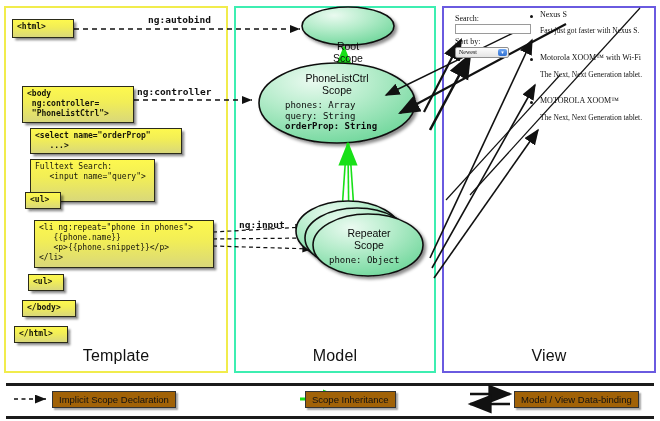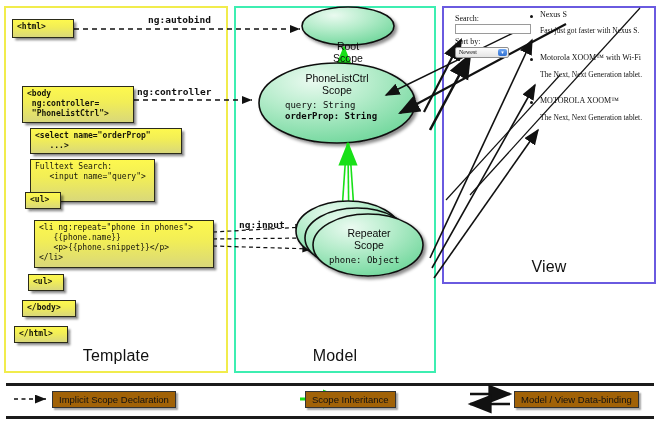--- a/index.html
+++ b/index.html
@@ -4,21 +4,21 @@
 <style>
   html,body{margin:0;padding:0;background:#ffffff;}
   body{width:660px;height:421px;overflow:hidden;
        font-family:"Liberation Sans",sans-serif;}
   #stage{position:relative;width:660px;height:421px;background:#fff;}
 
   
   .panel{position:absolute;background:#fff;box-sizing:border-box;}
   .panel-tpl{left:4px;top:6px;width:224px;height:367px;border:2px solid #f1ec4c;}
   .panel-mdl{left:234px;top:6px;width:202px;height:367px;border:2px solid #3deeb1;}
-  .panel-vw{left:442px;top:6px;width:214px;height:278px;border:2px solid #6a5ae0;}
+  .panel-vw{left:442px;top:6px;width:214px;height:367px;border:2px solid #6a5ae0;}
   .panel-label{position:absolute;bottom:6px;left:0;width:100%;text-align:center;
       font-size:16px;color:#111;letter-spacing:.2px;}
 
   
   svg.ov{position:absolute;left:0;top:0;width:660px;height:421px;overflow:visible;}
 
   
   .ybox{position:absolute;box-sizing:border-box;border:1.6px solid #2b2b1a;
         background:linear-gradient(180deg,#fdf84e 0%,#f2ee56 42%,#d9d87a 100%);
         box-shadow:2.5px 2.5px 2.2px rgba(0,0,0,.45);
@@ -168,20 +168,21 @@
   <div class="etxt etitle" style="left:308px;top:12px;width:80px;margin-top:28px;">
     <div>Root</div>
     <div>Scope</div>
   </div>
 
   <div class="etxt etitle" style="left:277px;top:72px;width:120px;">
     <div>PhoneListCtrl</div>
     <div>Scope</div>
   </div>
   <div class="etxt eprops" style="left:285px;top:100px;width:130px;">
+    <div>phones: Array</div>
     <div>query: String</div>
     <div class="b">orderProp: String</div>
   </div>
 
   <div class="etxt etitle" style="left:328px;top:227px;width:82px;">
     <div>Repeater</div>
     <div>Scope</div>
   </div>
   <div class="etxt eprops" style="left:329px;top:255px;width:110px;">
     <div>phone: Object</div>

